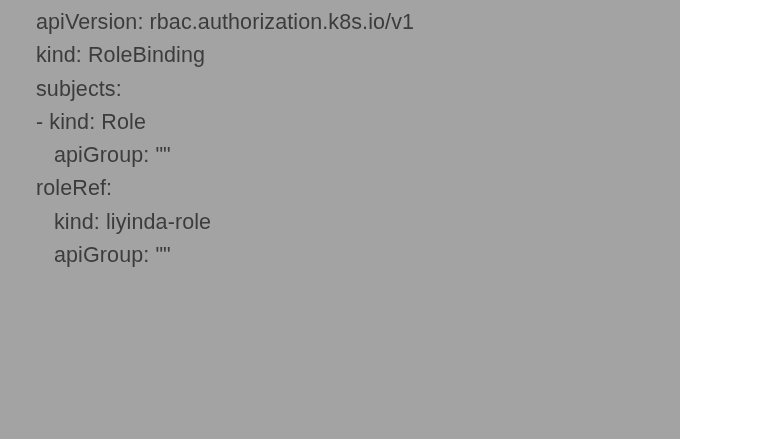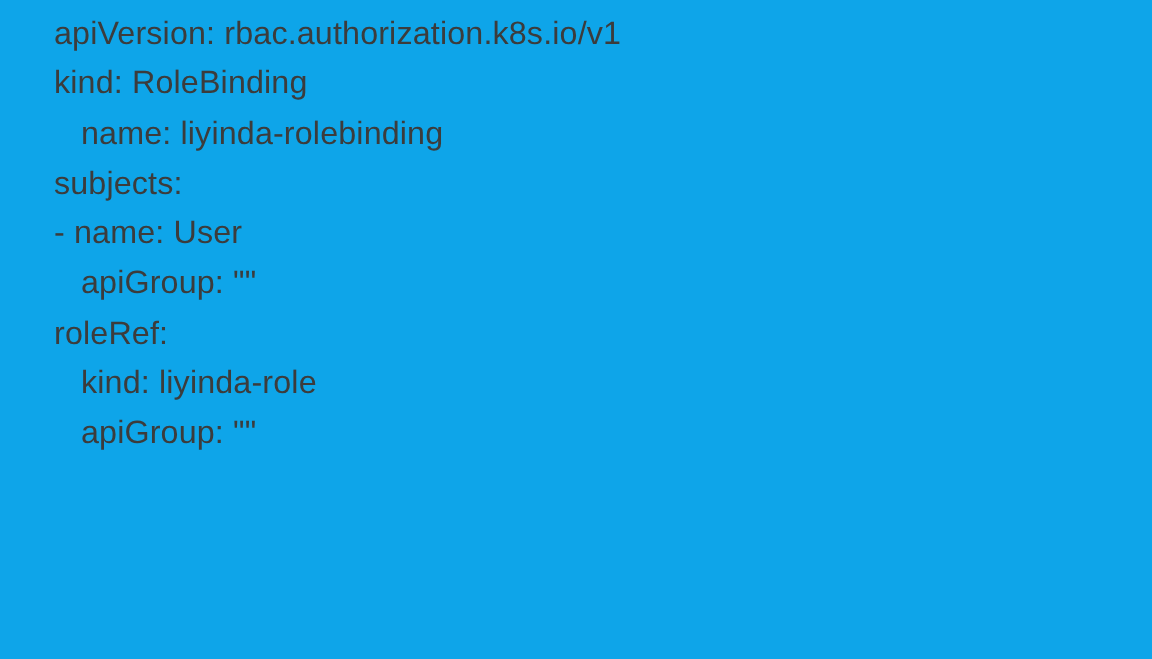--- a/index.html
+++ b/index.html
@@ -8,23 +8,23 @@
     background: #ffffff;
   }
   body {
     width: 768px;
     height: 439px;
     overflow: hidden;
     font-family: "Liberation Sans", sans-serif;
   }
   #yaml-document {
     box-sizing: border-box;
-    width: 768px;
+    width: 680px;
     height: 439px;
-    background: #0ea5e9;
+    background: #a3a3a3;
     padding: 6px 0 0 36px;
   }
   .yaml-line {
     font-family: "Liberation Sans", sans-serif;
     font-size: 21.5px;
     line-height: 33.3px;
     color: #3c3c3c;
     white-space: pre;
     letter-spacing: 0.1px;
     font-weight: 400;
@@ -33,21 +33,20 @@
   .indent-0 { padding-left: 0px; }
   .indent-1 { padding-left: 18px; }
 </style>
 </head>
 <body>
 
 <div id="yaml-document">
 
   <div class="yaml-line indent-0">apiVersion: rbac.authorization.k8s.io/v1</div>
   <div class="yaml-line indent-0">kind: RoleBinding</div>
-  <div class="yaml-line indent-1">name: liyinda-rolebinding</div>
   <div class="yaml-line indent-0">subjects:</div>
-  <div class="yaml-line indent-0">- name: User</div>
+  <div class="yaml-line indent-0">- kind: Role</div>
   <div class="yaml-line indent-1">apiGroup: ""</div>
   <div class="yaml-line indent-0">roleRef:</div>
   <div class="yaml-line indent-1">kind: liyinda-role</div>
   <div class="yaml-line indent-1">apiGroup: ""</div>
 
 </div>
 
 </body></html>

